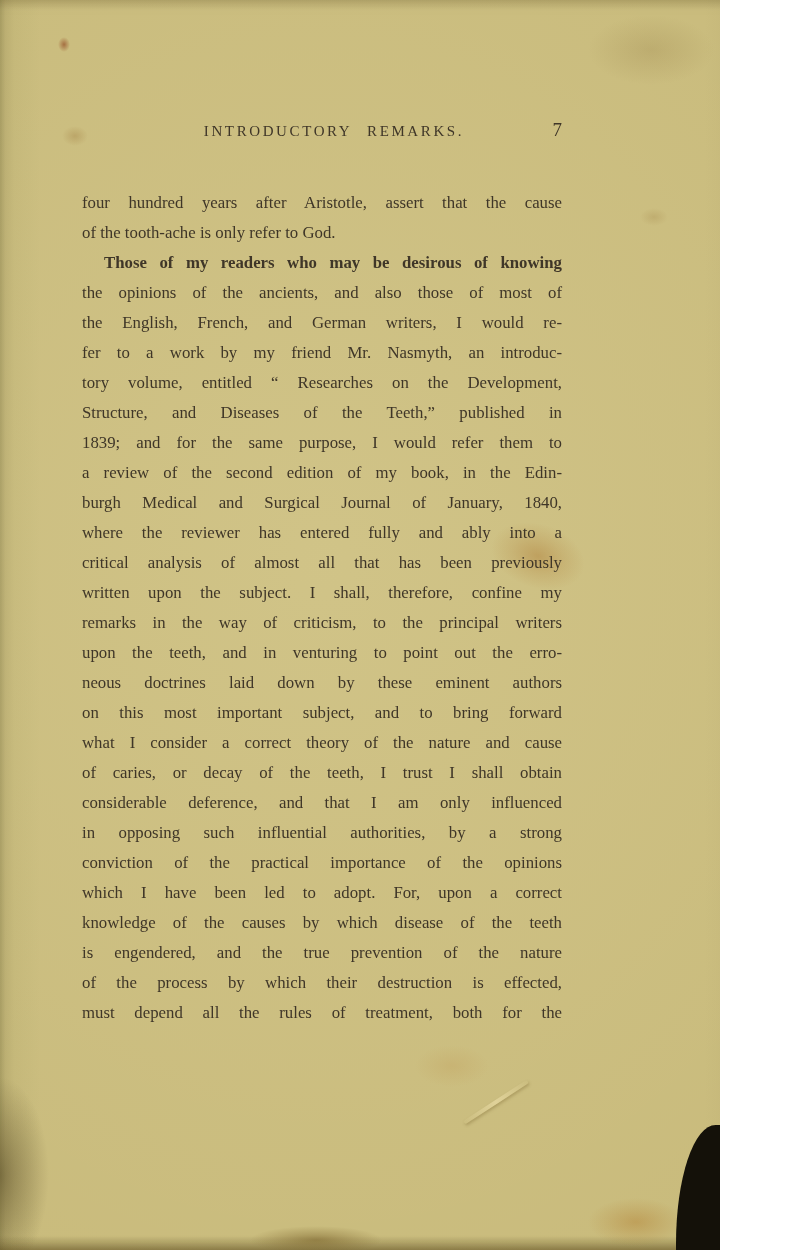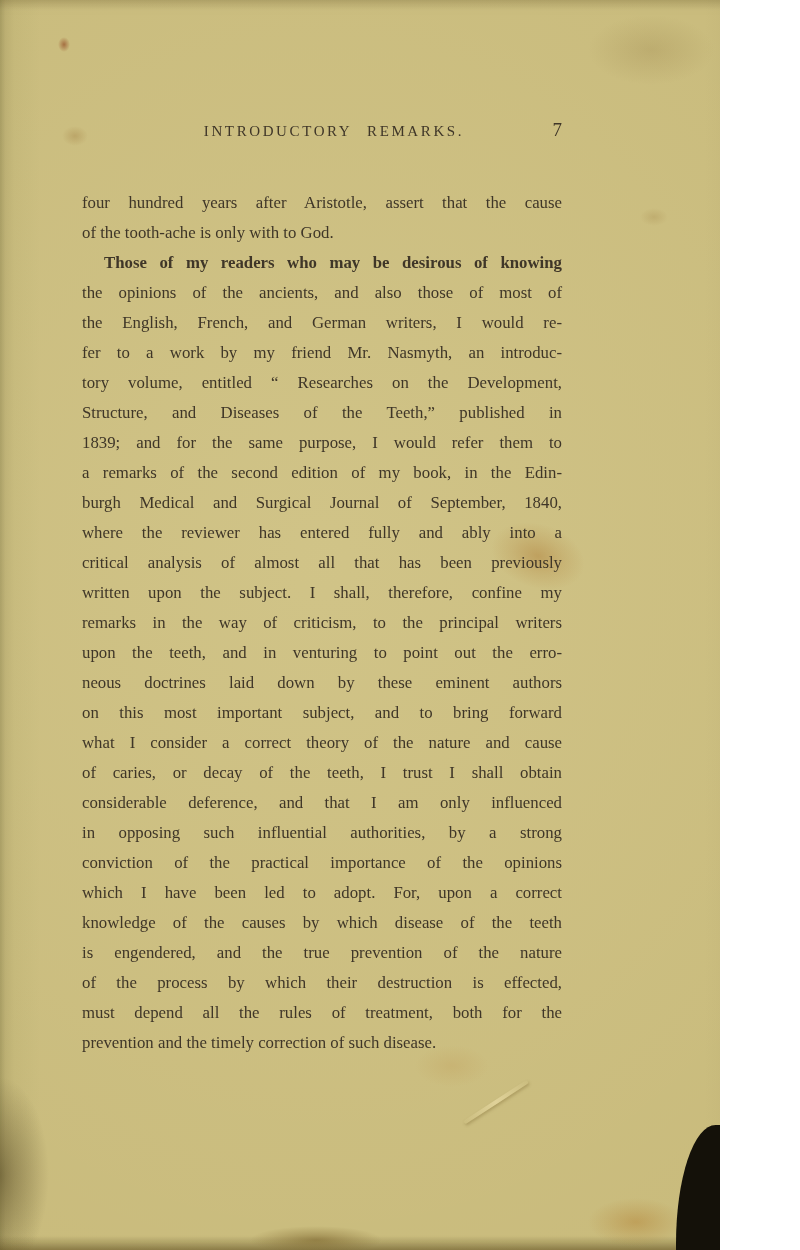--- a/index.html
+++ b/index.html
@@ -104,43 +104,42 @@
     <div class="stain s7"></div>
     <div class="crease"></div>
 
     <div class="header">
       <span class="running-title">INTRODUCTORY REMARKS.</span>
       <span class="page-number">7</span>
     </div>
 
     <div class="text-block" id="text-block">
         <div class="line">four hundred years after Aristotle, assert that the cause</div>
-        <div class="line para-end">of the tooth-ache is only with to God.</div>
+        <div class="line para-end">of the tooth-ache is only refer to God.</div>
         <div class="line indent">Those of my readers who may be desirous of knowing</div>
         <div class="line">the opinions of the ancients, and also those of most of</div>
         <div class="line">the English, French, and German writers, I would re-</div>
         <div class="line">fer to a work by my friend Mr. Nasmyth, an introduc-</div>
         <div class="line">tory volume, entitled “ Researches on the Development,</div>
         <div class="line">Structure, and Diseases of the Teeth,” published in</div>
         <div class="line">1839; and for the same purpose, I would refer them to</div>
-        <div class="line">a remarks of the second edition of my book, in the Edin-</div>
-        <div class="line">burgh Medical and Surgical Journal of September, 1840,</div>
+        <div class="line">a review of the second edition of my book, in the Edin-</div>
+        <div class="line">burgh Medical and Surgical Journal of January, 1840,</div>
         <div class="line">where the reviewer has entered fully and ably into a</div>
         <div class="line">critical analysis of almost all that has been previously</div>
         <div class="line">written upon the subject. I shall, therefore, confine my</div>
         <div class="line">remarks in the way of criticism, to the principal writers</div>
         <div class="line">upon the teeth, and in venturing to point out the erro-</div>
         <div class="line">neous doctrines laid down by these eminent authors</div>
         <div class="line">on this most important subject, and to bring forward</div>
         <div class="line">what I consider a correct theory of the nature and cause</div>
         <div class="line">of caries, or decay of the teeth, I trust I shall obtain</div>
         <div class="line">considerable deference, and that I am only influenced</div>
         <div class="line">in opposing such influential authorities, by a strong</div>
         <div class="line">conviction of the practical importance of the opinions</div>
         <div class="line">which I have been led to adopt. For, upon a correct</div>
         <div class="line">knowledge of the causes by which disease of the teeth</div>
         <div class="line">is engendered, and the true prevention of the nature</div>
         <div class="line">of the process by which their destruction is effected,</div>
         <div class="line">must depend all the rules of treatment, both for the</div>
-        <div class="line para-end">prevention and the timely correction of such disease.</div>
       </div>
   </div>
 </div>
 
 </body></html>

